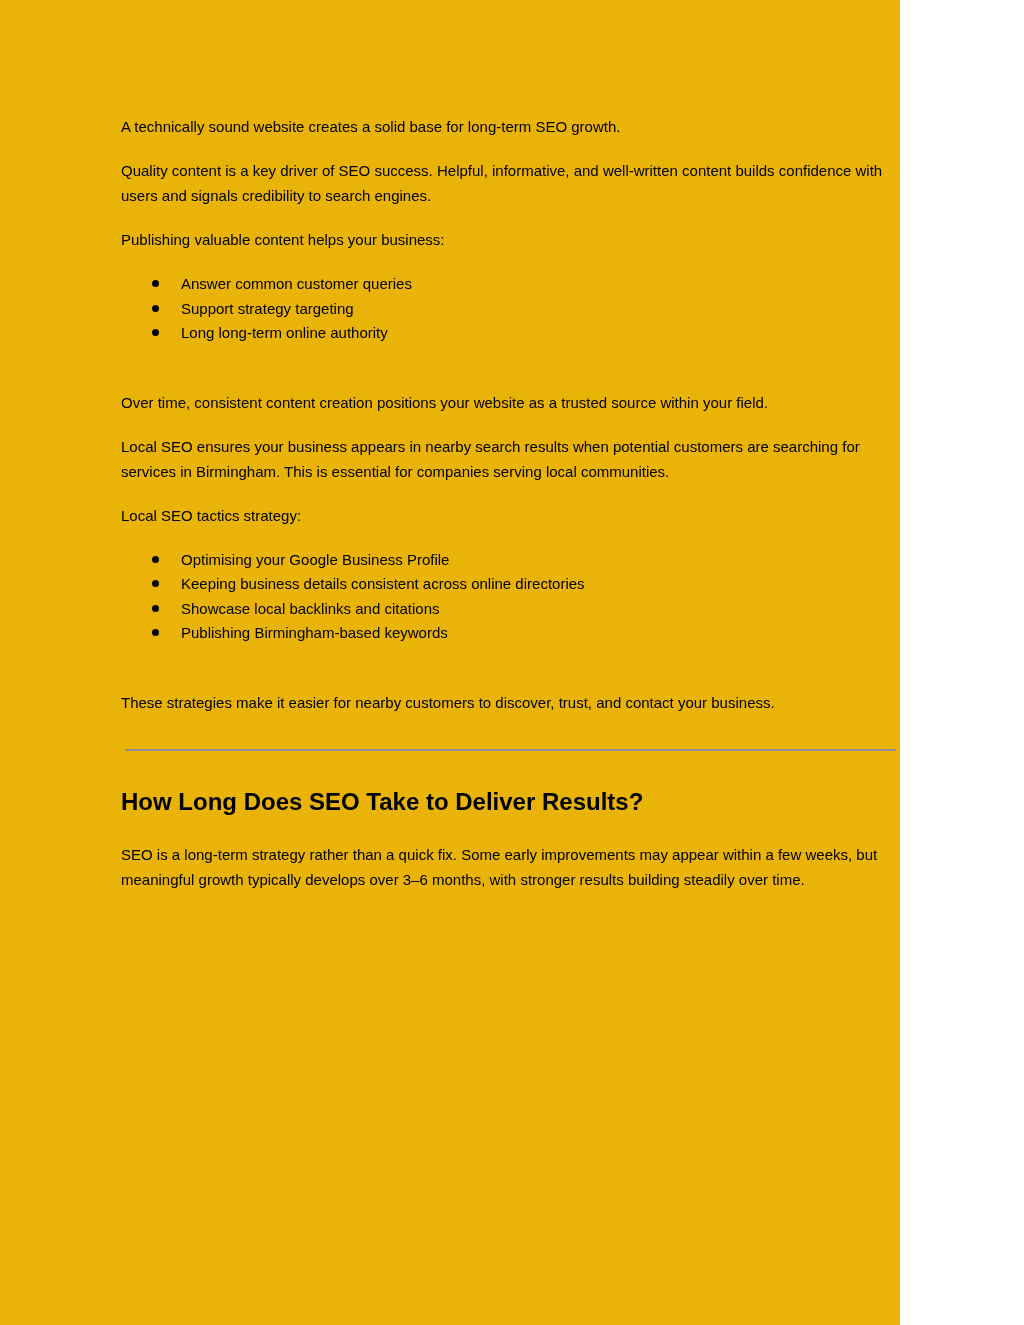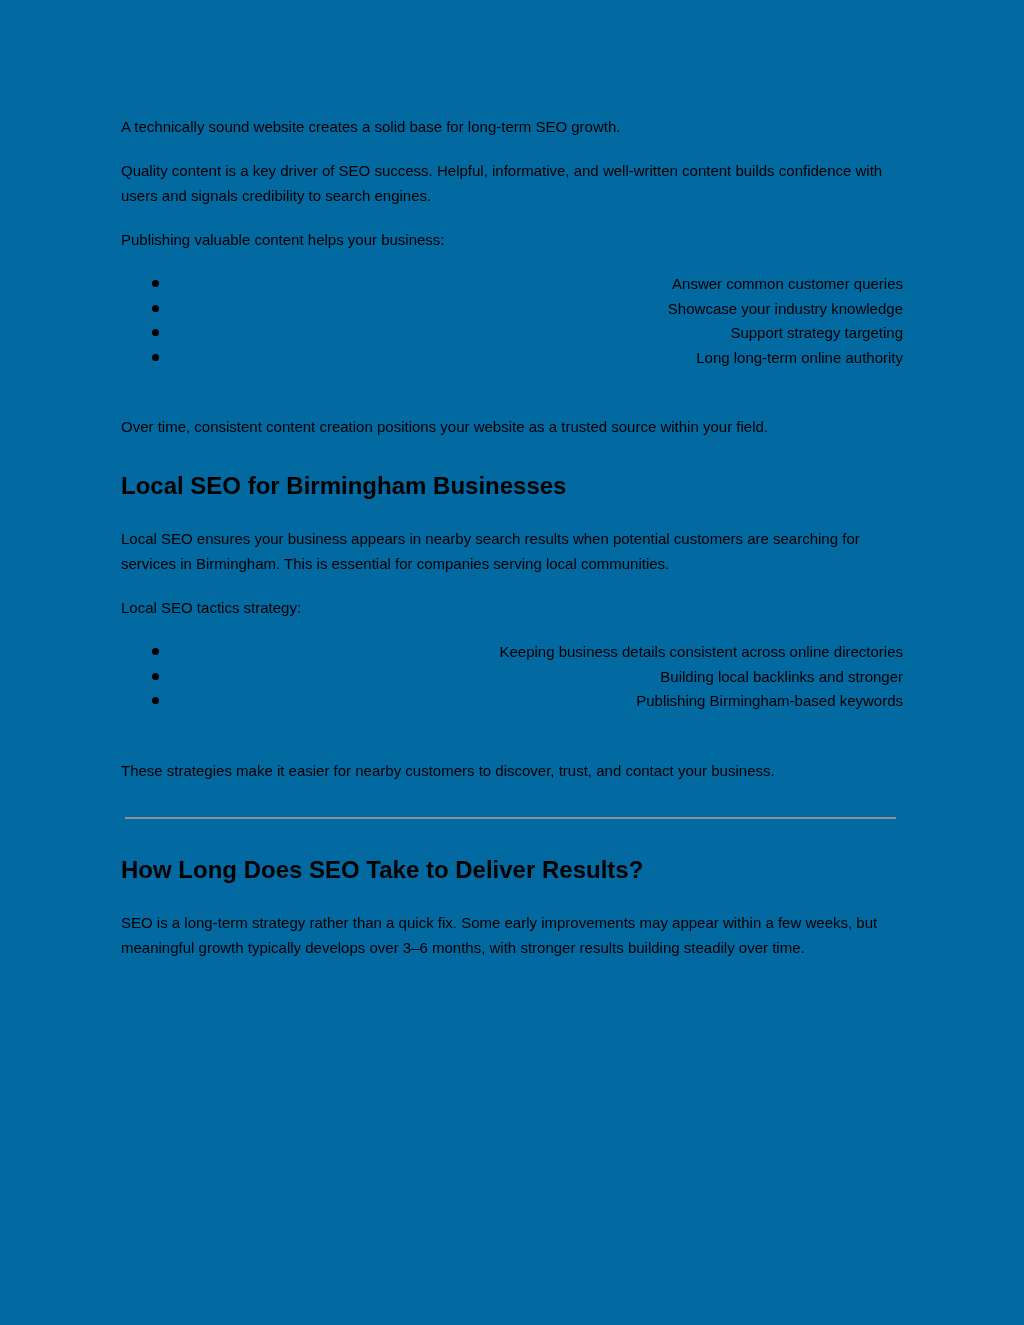--- a/index.html
+++ b/index.html
@@ -2,23 +2,23 @@
 <html><head>
 <meta charset="utf-8">
 <style>
   html, body {
     margin: 0;
     padding: 0;
     background: #ffffff;
   }
   .page {
     position: relative;
-    width: 1024px;
+    width: 900px;
     height: 1325px;
-    background: #0369a1;
+    background: #eab308;
     overflow: hidden;
   }
   .doc {
     box-sizing: border-box;
     padding: 114px 121px 0 121px;
     width: 1024px;
     color: #000000;
     font-family: "Liberation Sans", sans-serif;
     font-size: 15px;
     line-height: 25px;
@@ -34,21 +34,20 @@
     letter-spacing: 0;
   }
   .doc ul {
     list-style: none;
     margin: 20px 0 44px 0;
     padding: 0 0 0 60px;
   }
   .doc li {
     position: relative;
     line-height: 24.5px;
-    text-align: right;
   }
   .doc li::before {
     content: "";
     position: absolute;
     left: -29px;
     top: 8px;
     width: 7px;
     height: 7px;
     border-radius: 50%;
     background: #000000;
@@ -65,32 +64,31 @@
 
 <div class="page">
   <div class="doc">
 
     <p>A technically sound website creates a solid base for long-term SEO growth.</p>
 
     <p>Quality content is a key driver of SEO success. Helpful, informative, and well-written content builds confidence with users and signals credibility to search engines.</p>
     <p>Publishing valuable content helps your business:</p>
     <ul>
       <li>Answer common customer queries</li>
-      <li>Showcase your industry knowledge</li>
       <li>Support strategy targeting</li>
       <li>Long long-term online authority</li>
     </ul>
     <p>Over time, consistent content creation positions your website as a trusted source within your field.</p>
 
-    <h2>Local SEO for Birmingham Businesses</h2>
     <p>Local SEO ensures your business appears in nearby search results when potential customers are searching for services in Birmingham. This is essential for companies serving local communities.</p>
     <p>Local SEO tactics strategy:</p>
     <ul>
+      <li>Optimising your Google Business Profile</li>
       <li>Keeping business details consistent across online directories</li>
-      <li>Building local backlinks and stronger</li>
+      <li>Showcase local backlinks and citations</li>
       <li>Publishing Birmingham-based keywords</li>
     </ul>
     <p>These strategies make it easier for nearby customers to discover, trust, and contact your business.</p>
 
     <hr>
 
     <h2>How Long Does SEO Take to Deliver Results?</h2>
     <p>SEO is a long-term strategy rather than a quick fix. Some early improvements may appear within a few weeks, but meaningful growth typically develops over 3–6 months, with stronger results building steadily over time.</p>
 
   </div>

